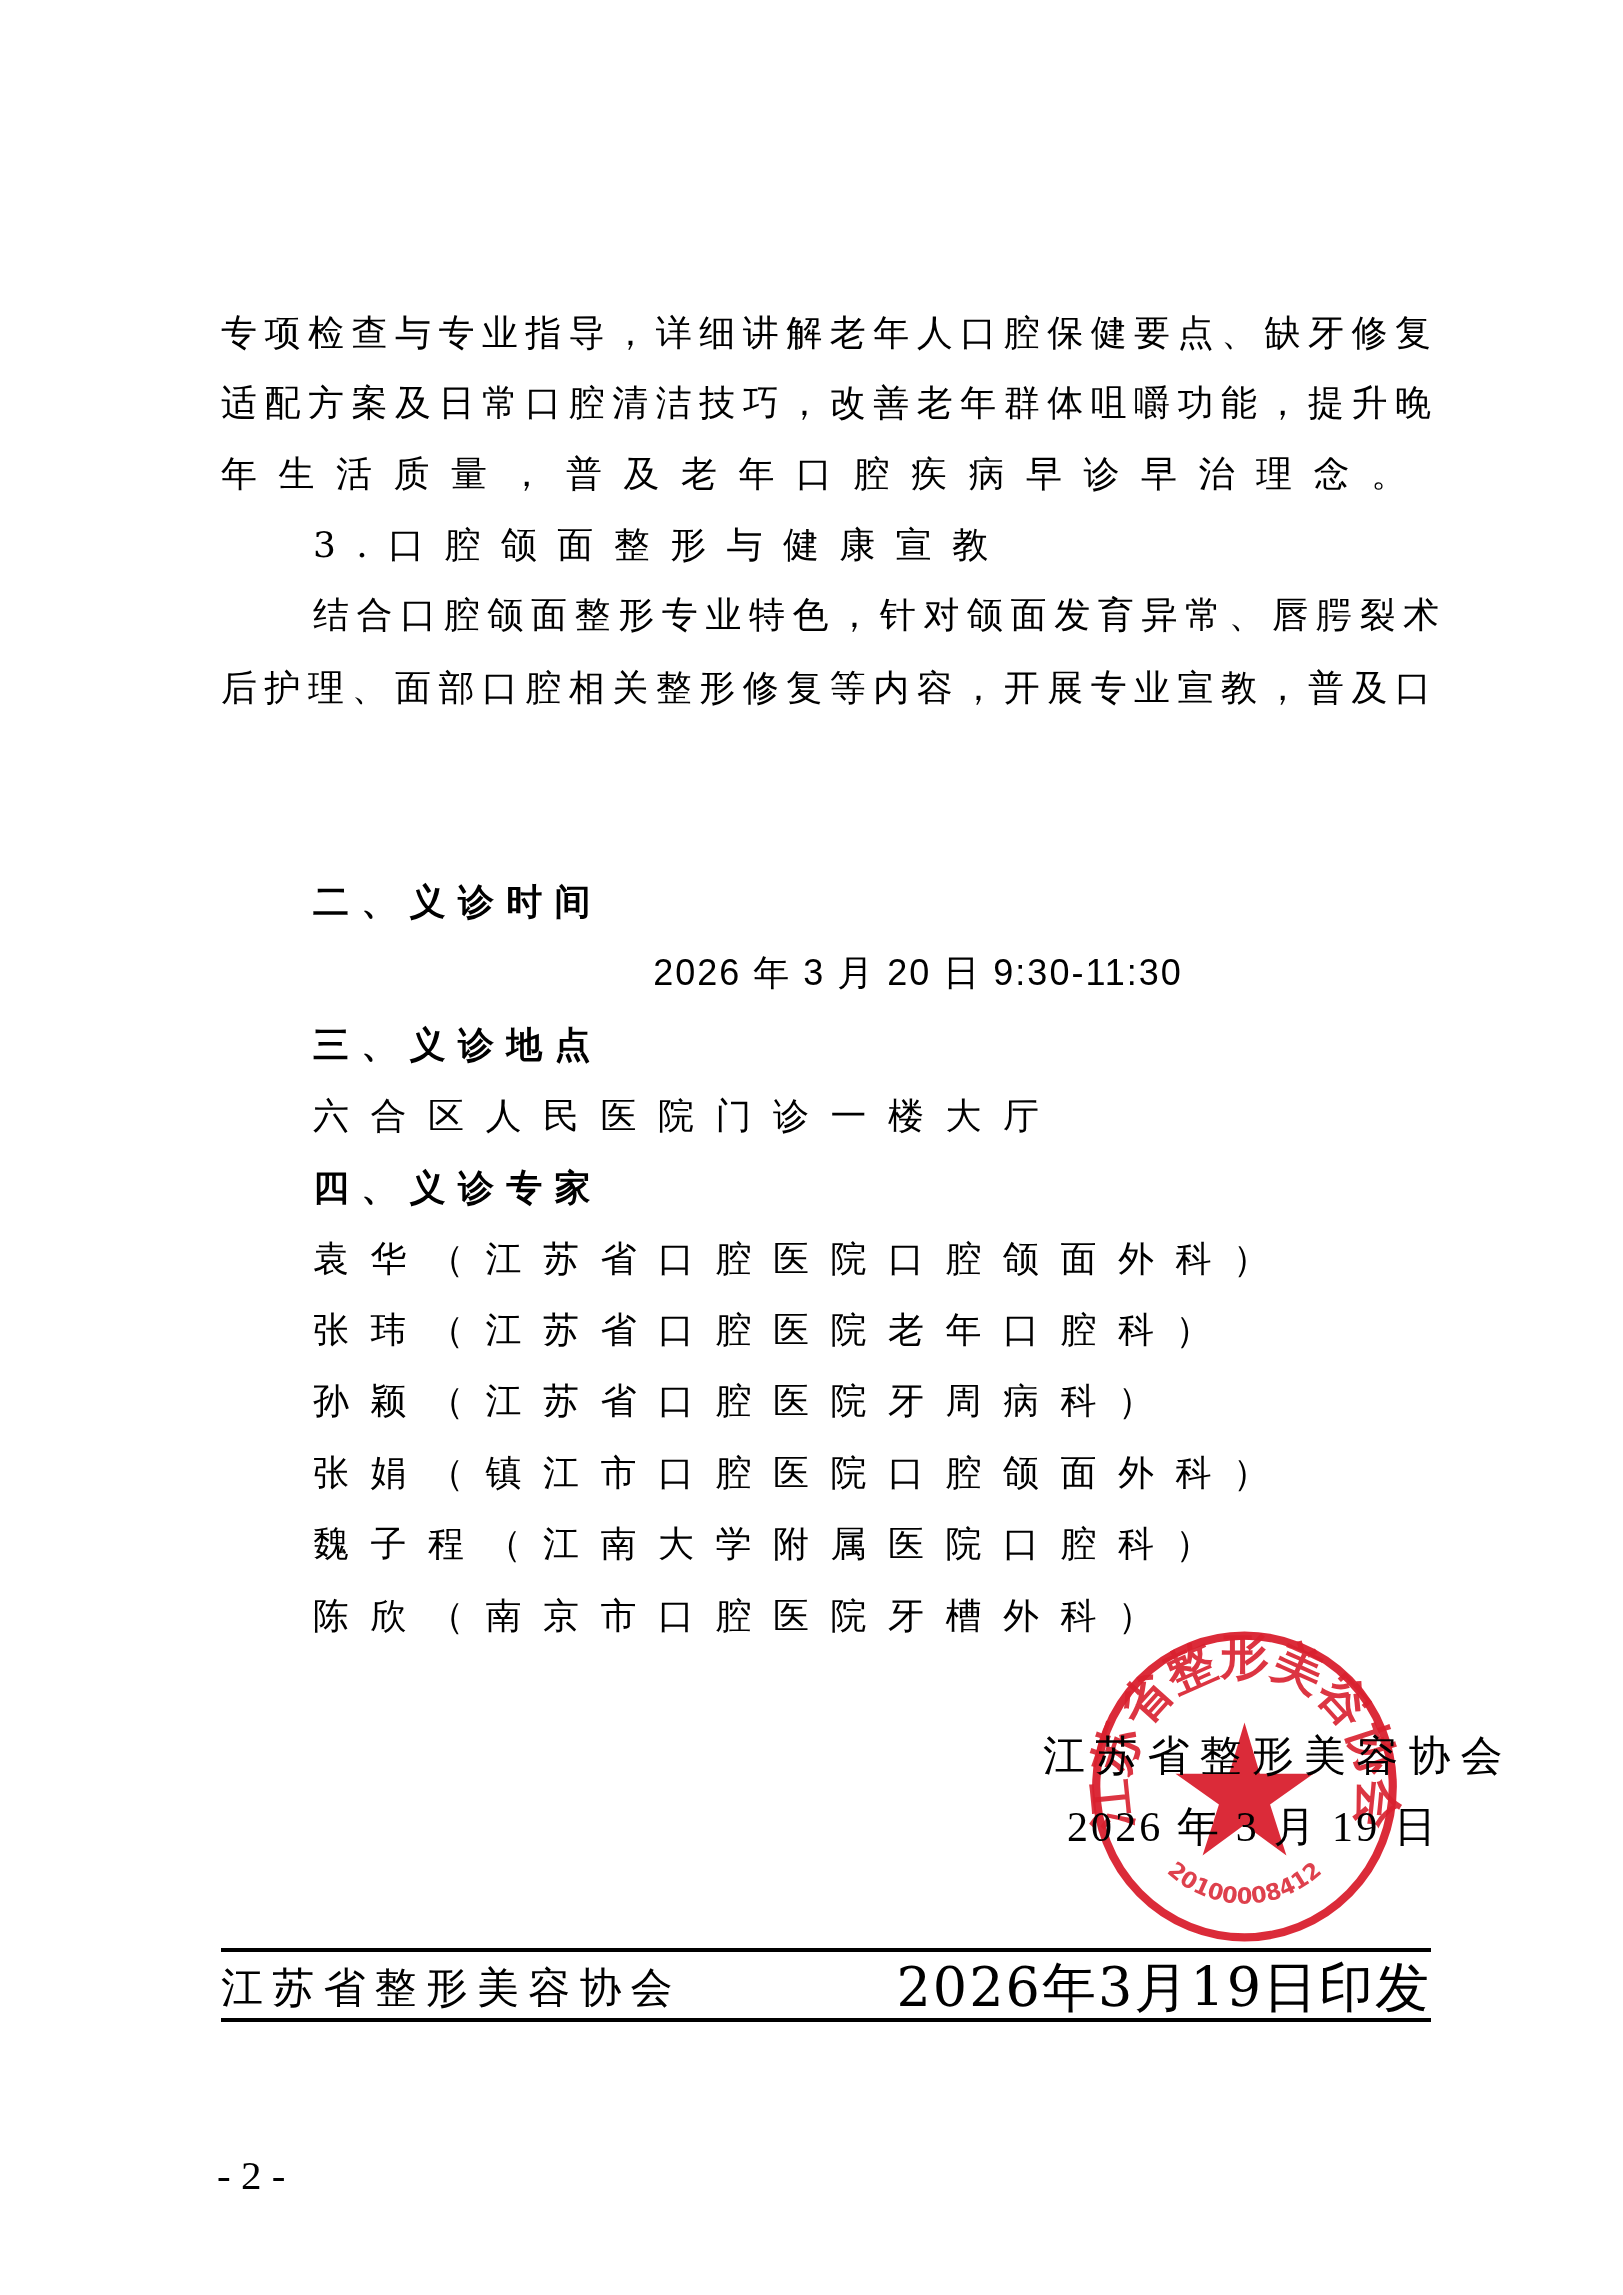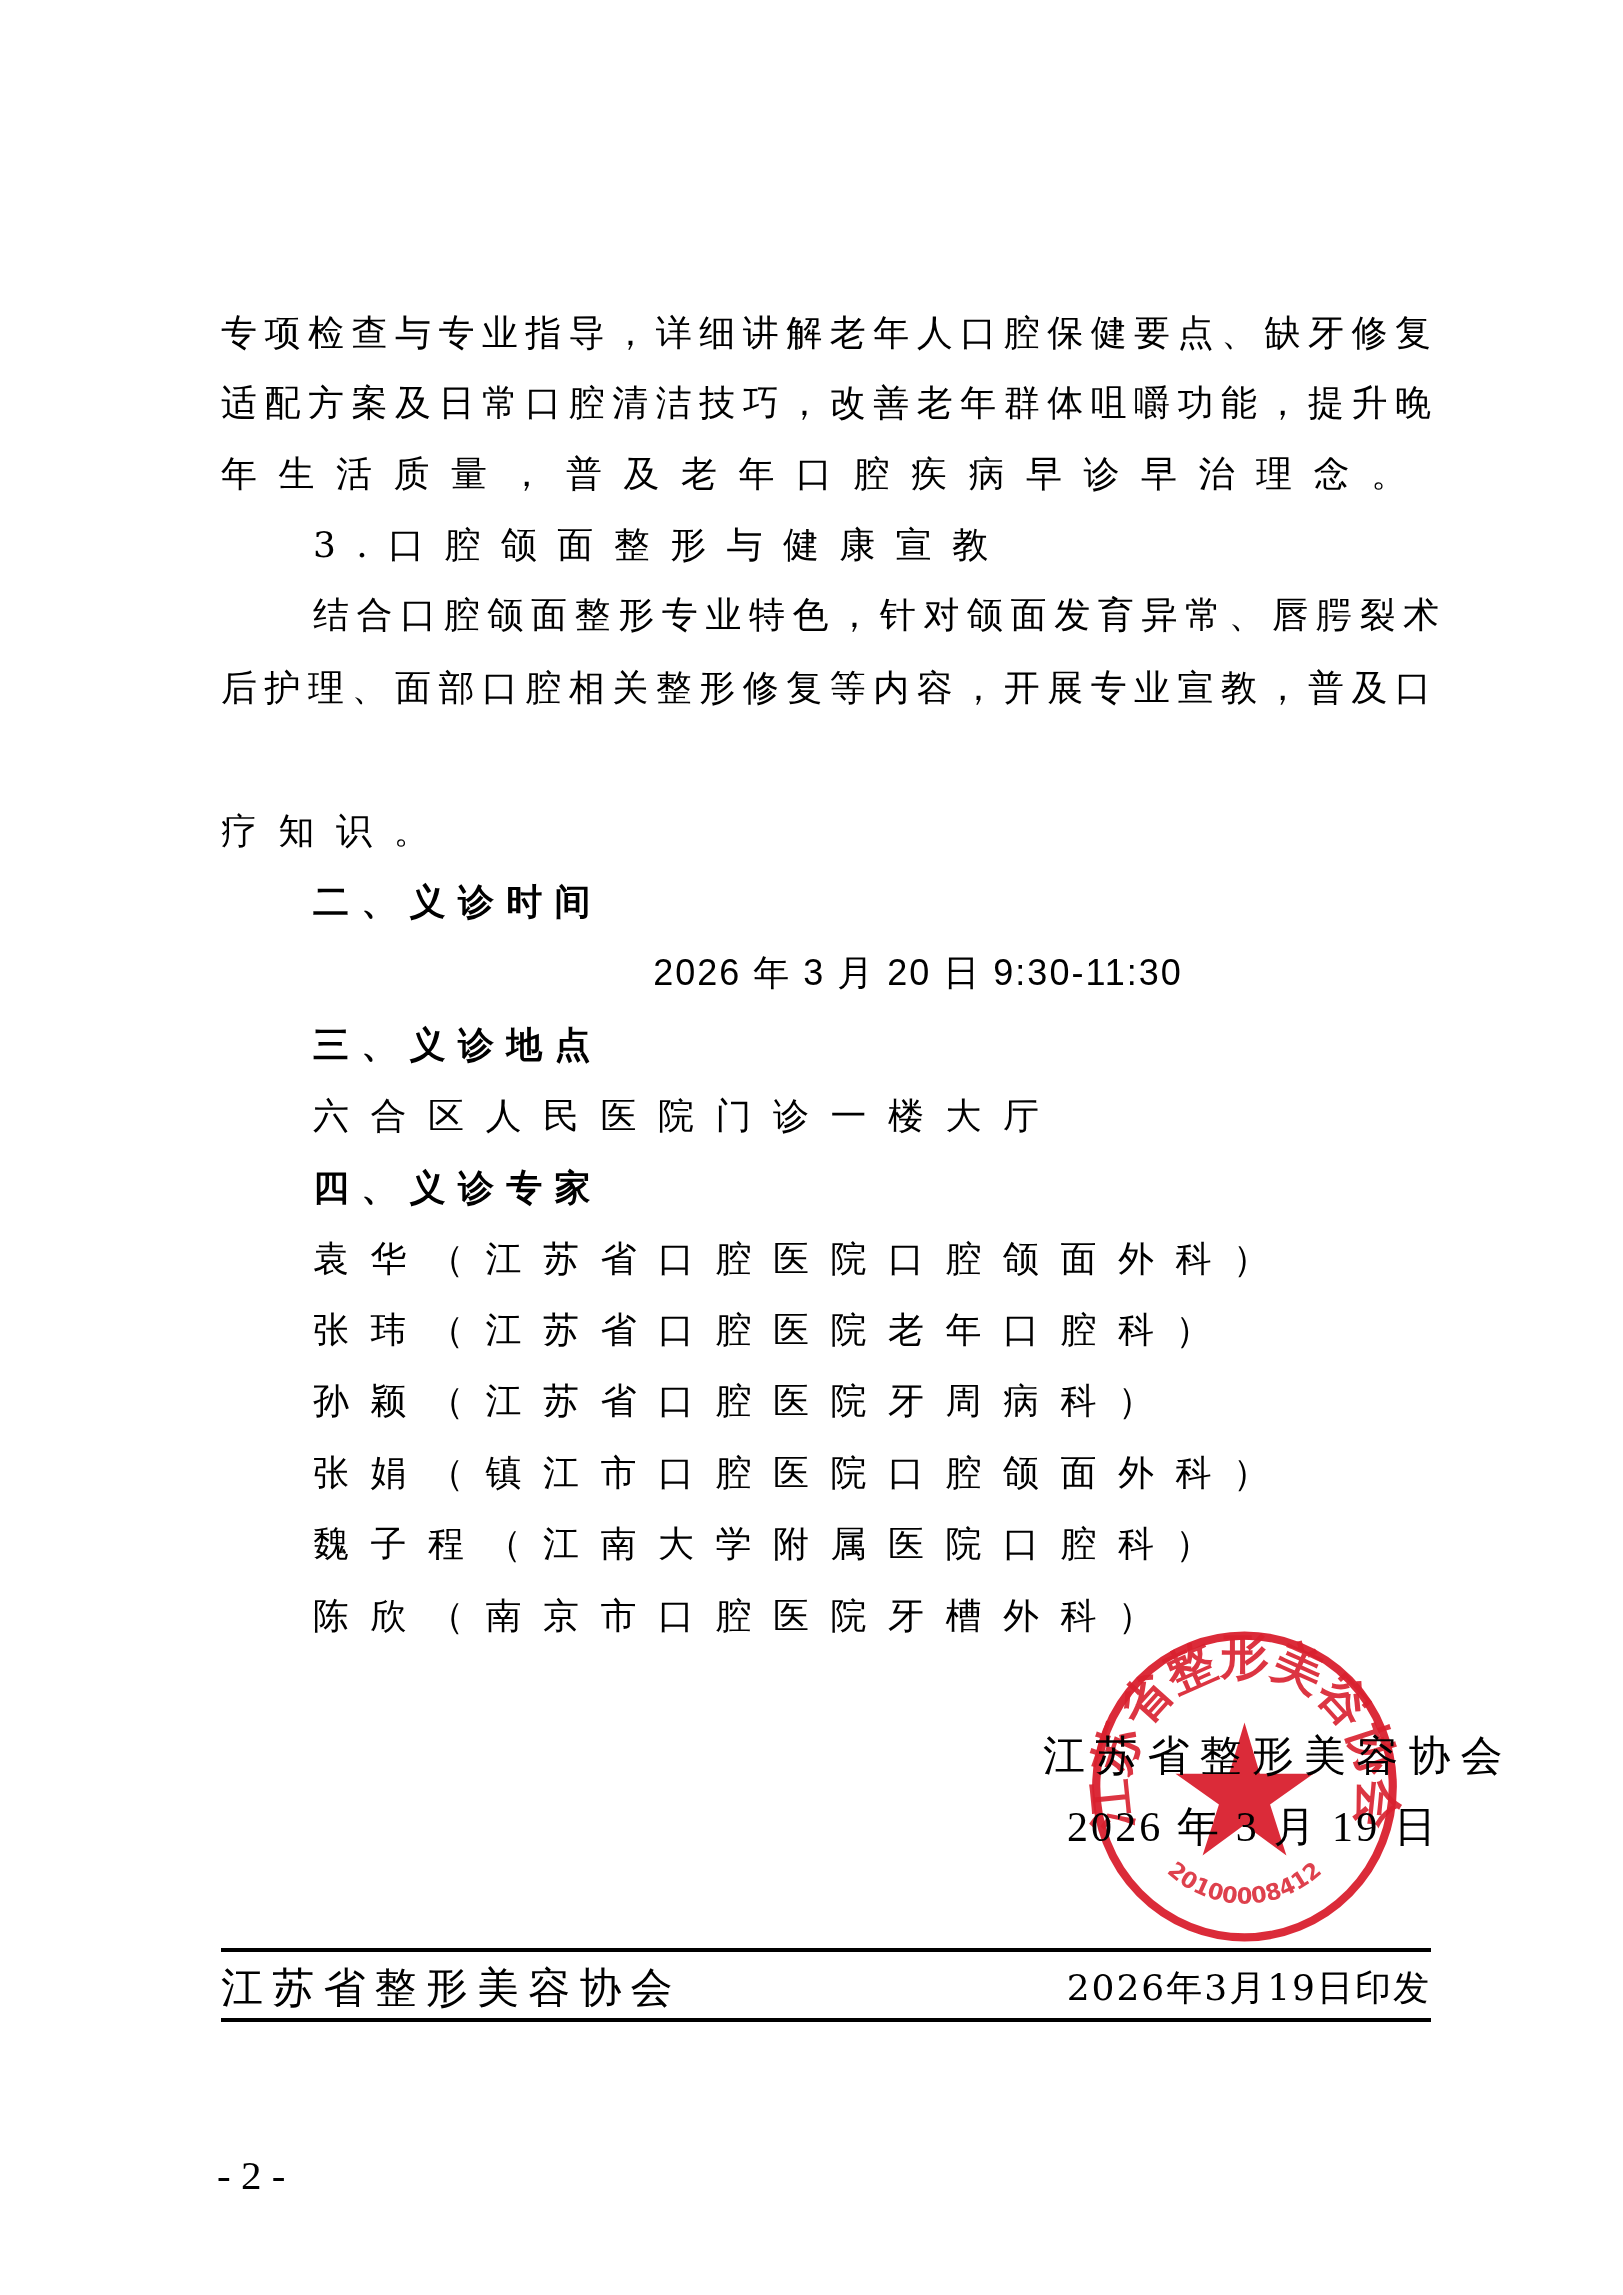--- a/index.html
+++ b/index.html
@@ -8,37 +8,36 @@
     .page { position: absolute; left: 0; top: 0; width: 1623px; height: 2295px; }
     .line { position: absolute; left: 221px; width: 1210px; font-size: 36px; line-height: 61px;
             white-space: nowrap; letter-spacing: 21.5px; transform-origin: left top; }
     .indent { left: 313px; }
     .bold { font-family: "DejaVu Sans", "Liberation Sans", sans-serif; font-weight: bold; }
     .justify { text-align: justify; text-align-last: justify; letter-spacing: 0; }
     .stamp { position: absolute; left: 1086px; top: 1628px; width: 317px; height: 317px; z-index: 0; }
     .sign { position: absolute; font-size: 42px; line-height: 61px; white-space: nowrap; z-index: 2; letter-spacing: 10.2px; font-family: "DejaVu Serif", "Liberation Serif", serif; }
     .rule { position: absolute; left: 221px; width: 1210px; height: 3.6px; background: #000; }
     .footer-left { position: absolute; left: 221px; top: 1957px; font-size: 42px; line-height: 61px; letter-spacing: 9.2px; }
-    .footer-right { position: absolute; right: 192px; top: 1957px; font-size: 36px; line-height: 61px; letter-spacing: 2px; }
+    .footer-right { position: absolute; right: 192px; top: 1957px; font-size: 54px; line-height: 61px; letter-spacing: 2px; }
     .page-num { position: absolute; left: 217px; top: 2147px; font-size: 41px; line-height: 56px; font-family: "Liberation Serif", serif; }
   </style>
 </head>
 <body>
 
 <div class="page">
 
   <div class="line justify" style="top:302px;">专项检查与专业指导，详细讲解老年人口腔保健要点、缺牙修复</div>
   <div class="line justify" style="top:372px;">适配方案及日常口腔清洁技巧，改善老年群体咀嚼功能，提升晚</div>
   <div class="line" style="top:443px; letter-spacing:21.5px;">年生活质量，普及老年口腔疾病早诊早治理念。</div>
 
   <div class="line indent" style="top:514px; letter-spacing:20.4px;">3.口腔颌面整形与健康宣教</div>
 
   <div class="line indent justify" style="top:584px; width:1126px;">结合口腔颌面整形专业特色，针对颌面发育异常、唇腭裂术</div>
   <div class="line justify" style="top:657px;">后护理、面部口腔相关整形修复等内容，开展专业宣教，普及口</div>
-  <div class="line" style="top:800px; letter-spacing:21.5px;">疗知识。</div>
 
   <div class="line indent bold" style="top:871px; letter-spacing:12.3px;">二、义诊时间</div>
   <div class="line indent" style="top:942px; letter-spacing:2px; font-family:Liberation Sans, sans-serif;text-align:center;">2026 年 3 月 20 日  9:30-11:30</div>
 
   <div class="line indent bold" style="top:1014px; letter-spacing:12.3px;">三、义诊地点</div>
   <div class="line indent" style="top:1085px; letter-spacing:21.5px;">六合区人民医院门诊一楼大厅</div>
 
   <div class="line indent bold" style="top:1157px; letter-spacing:12.3px;">四、义诊专家</div>
 
   <div class="line indent" style="top:1228px; letter-spacing:21.5px;">袁华（江苏省口腔医院口腔颌面外科）</div>

